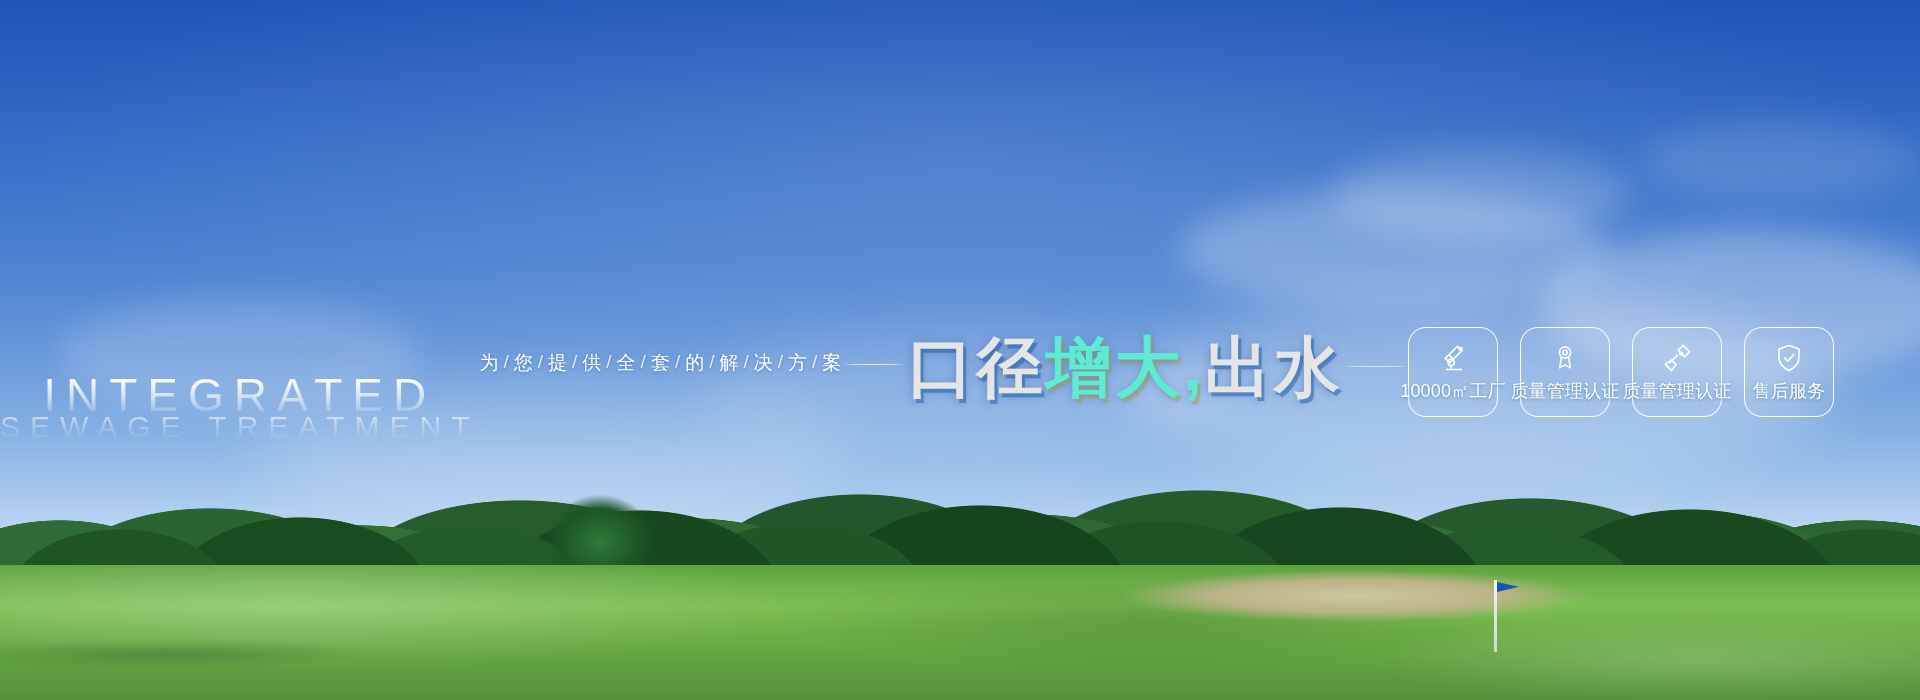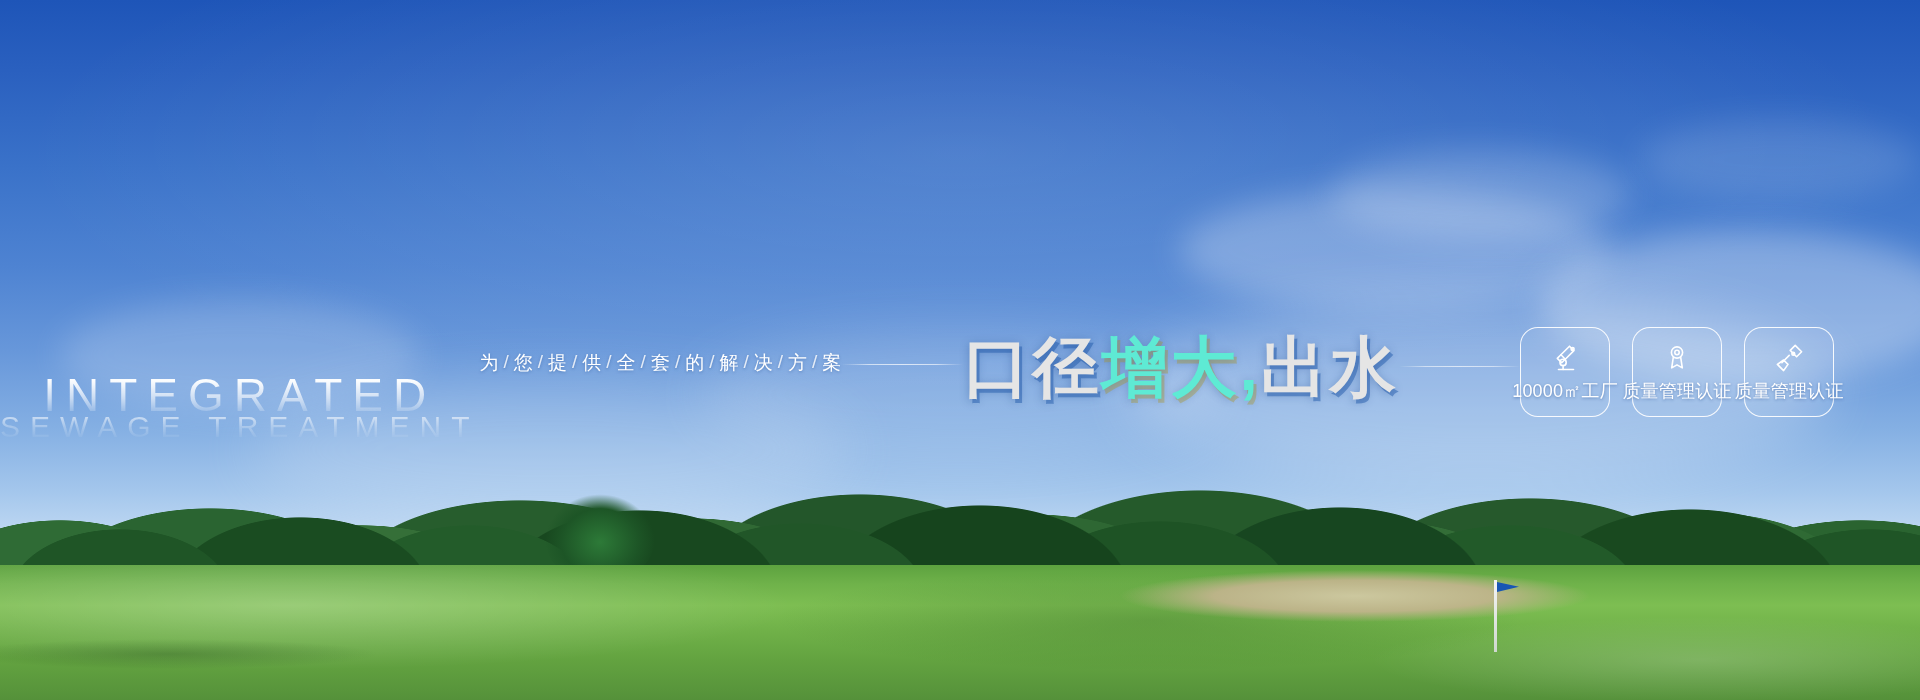--- a/index.html
+++ b/index.html
@@ -342,16 +342,25 @@
           <span class="badge-icon">
             <svg viewBox="0 0 32 32" fill="none" stroke="#fff" stroke-width="1.6" stroke-linecap="round" stroke-linejoin="round">
               <path d="M22.2 3.4l6.4 6.4-5 5-6.4-6.4z"></path>
               <circle cx="20.3" cy="11.7" r="1.4"></circle>
               <path d="M16.2 13.4l-7.3 7.3"></path>
               <path d="M10.6 18l4.4 4.4-4.4 6.2-6.2-6.2z"></path>
             </svg>
           </span>
           <span class="badge-label">质量管理认证</span>
         </div>
+        <div class="badge">
+          <span class="badge-icon">
+            <svg viewBox="0 0 32 32" fill="none" stroke="#fff" stroke-width="1.6" stroke-linecap="round" stroke-linejoin="round">
+              <path d="M16 3.4l10 3.6v8.1c0 6.4-4.3 11-10 13.5-5.7-2.5-10-7.1-10-13.5V7z"></path>
+              <path d="M11.6 15.8l3.1 3.3 6-6.6"></path>
+            </svg>
+          </span>
+          <span class="badge-label">售后服务</span>
+        </div>
       </div>
 
   </div>
 </div>
 
 </body></html>

